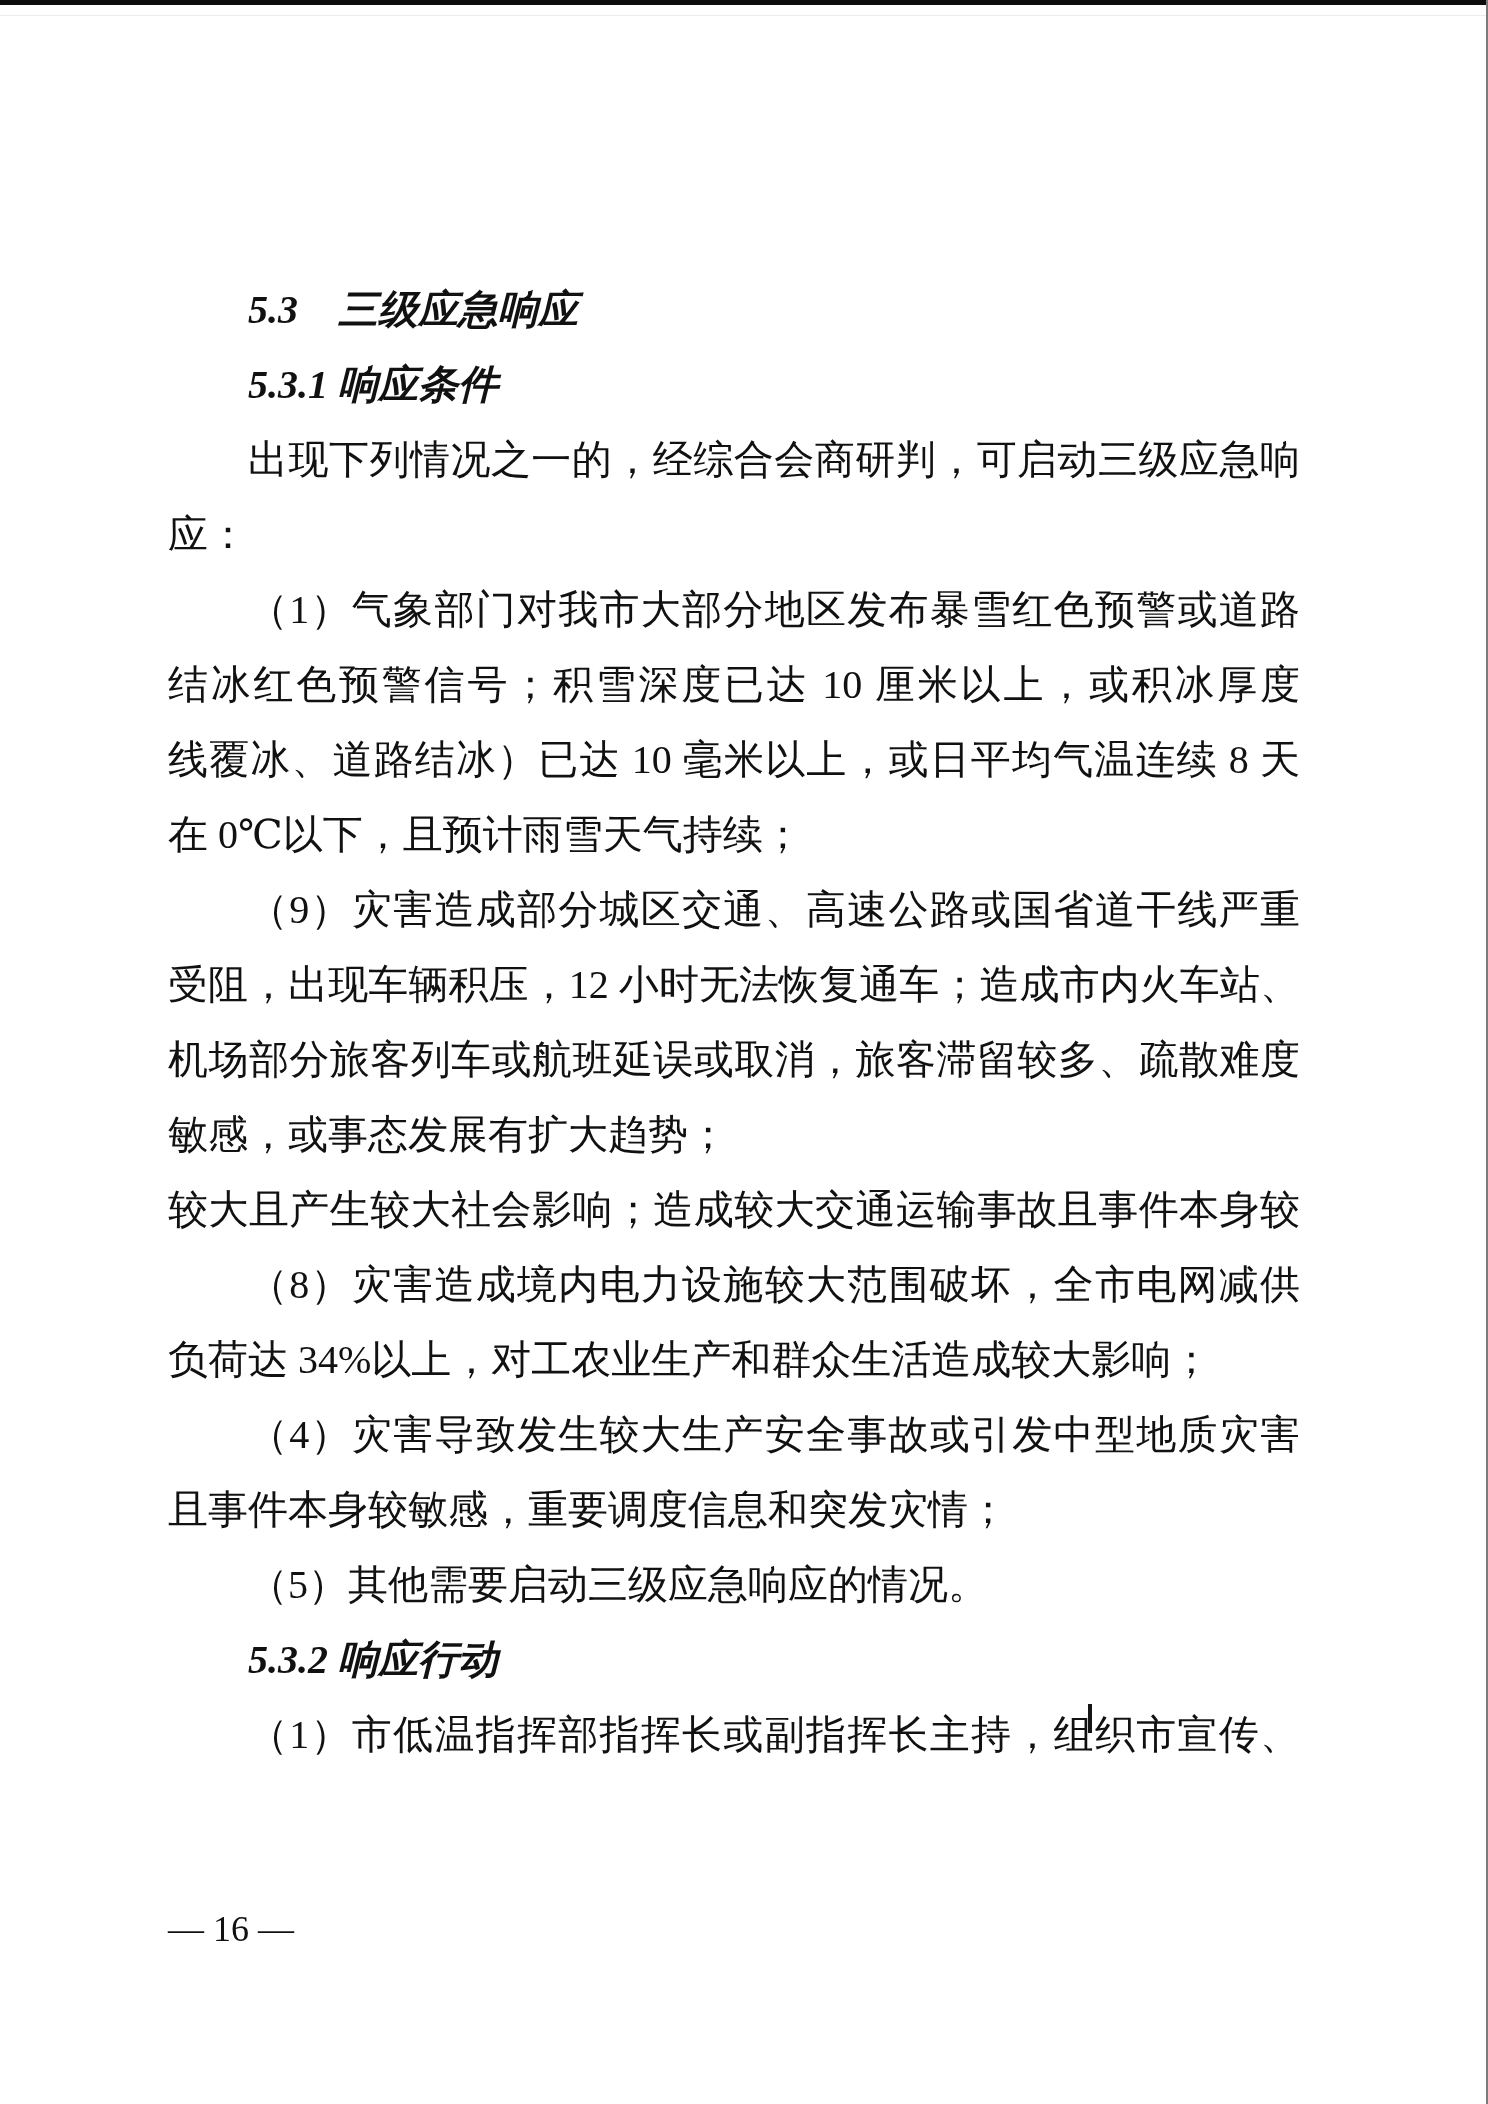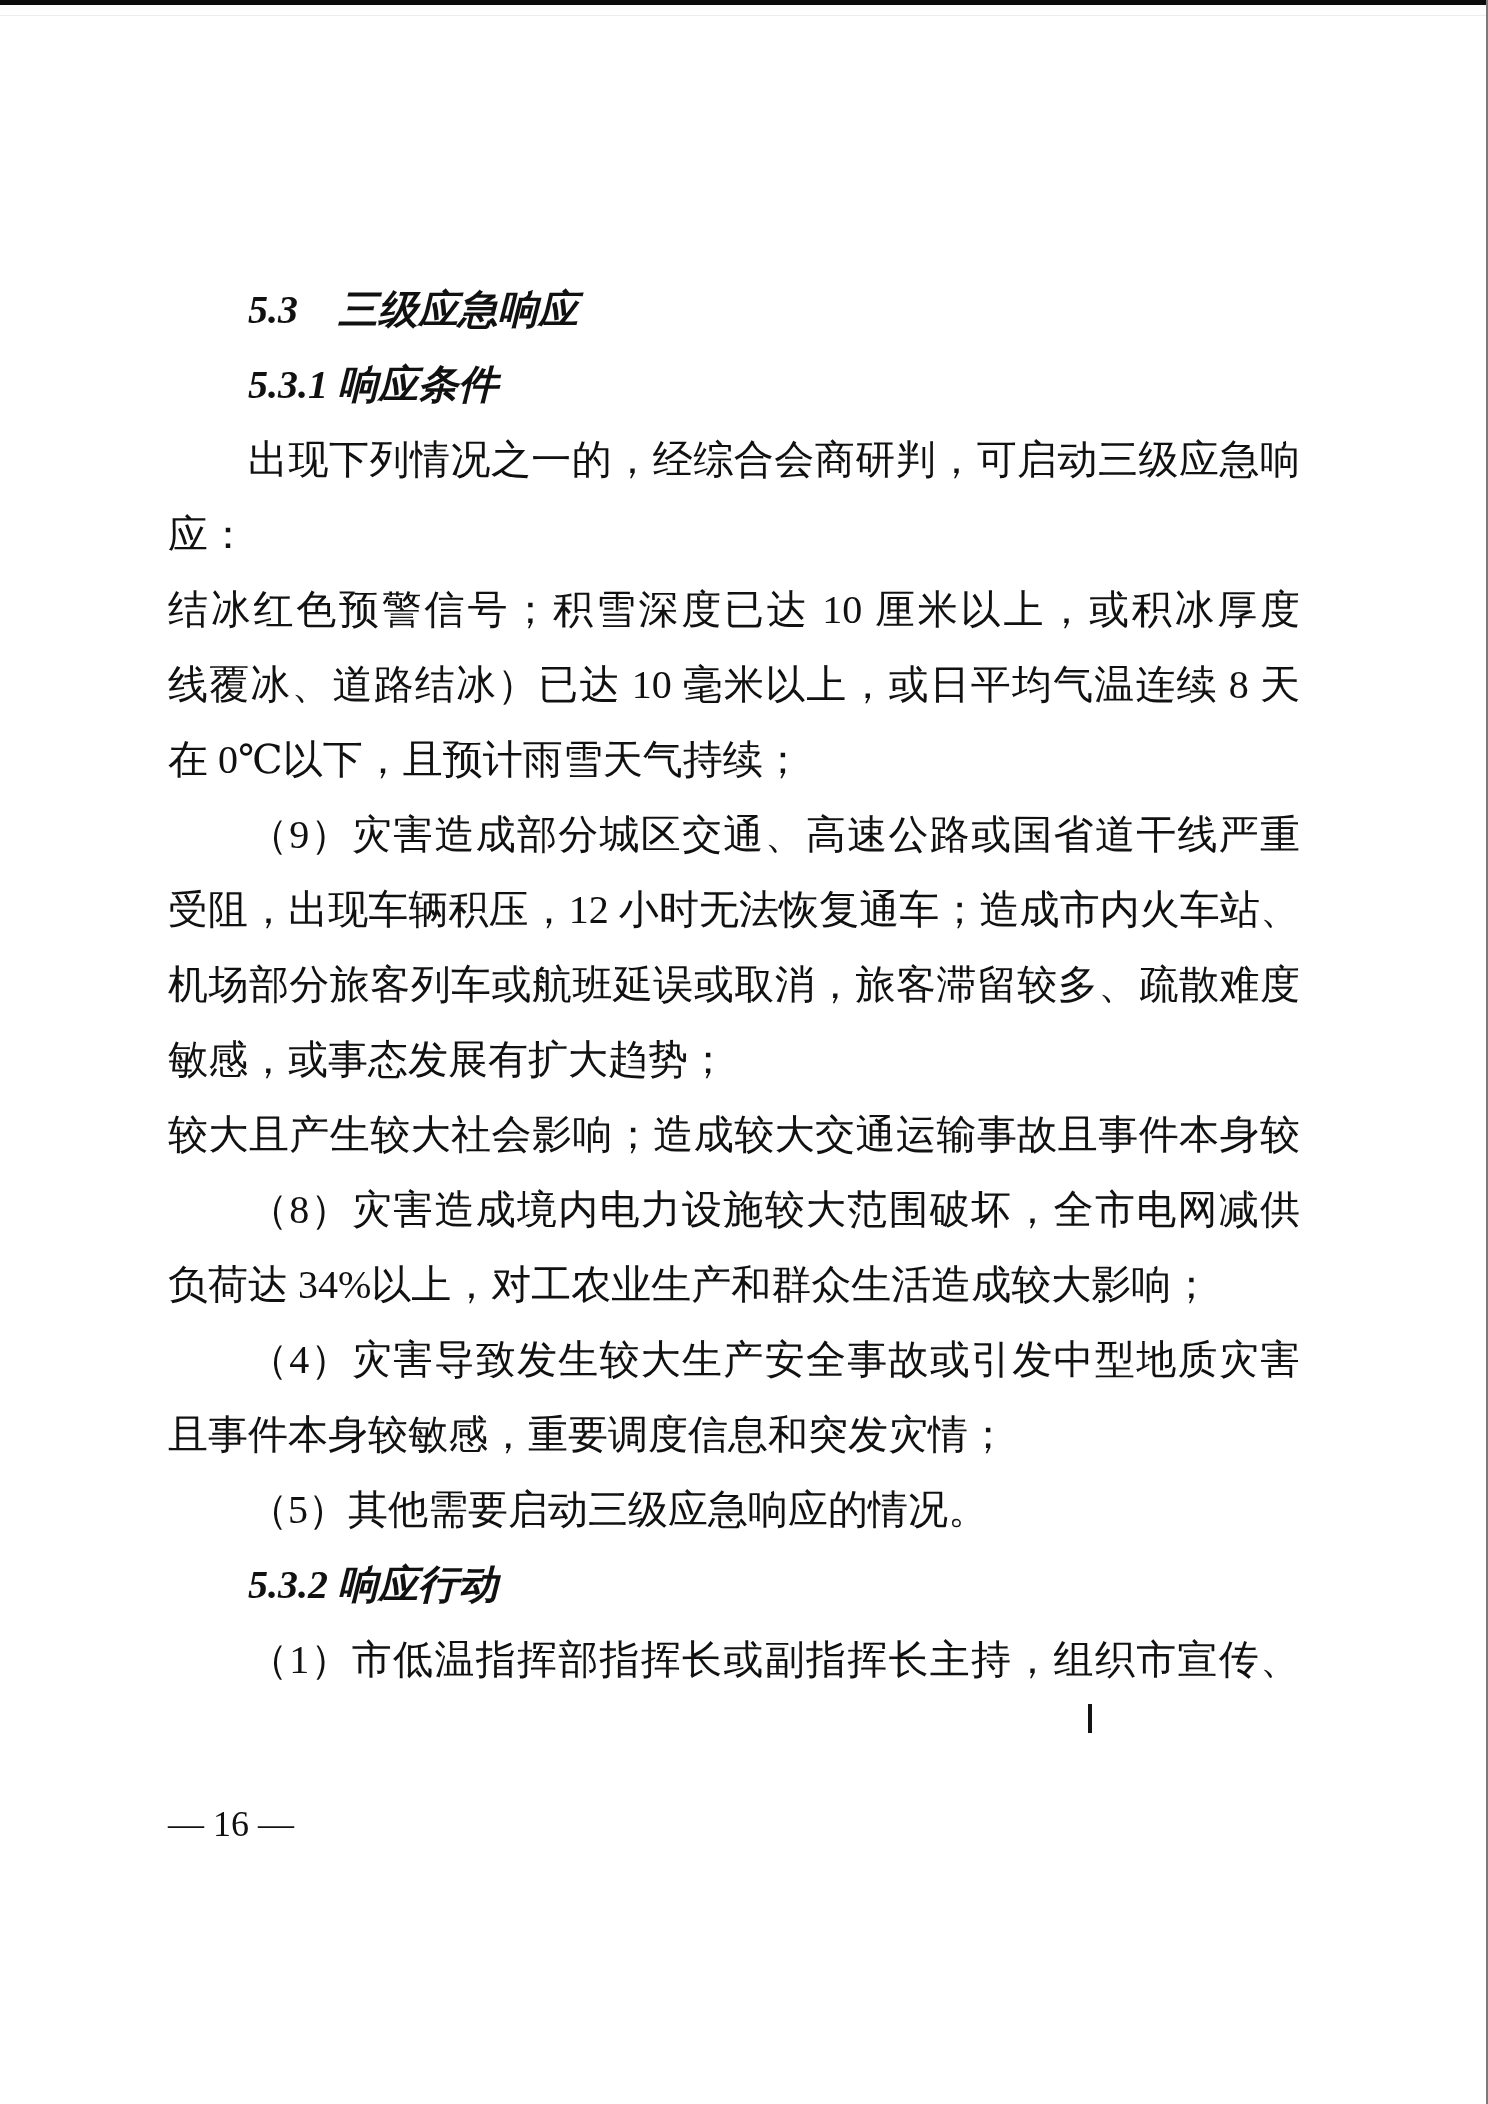--- a/index.html
+++ b/index.html
@@ -60,41 +60,42 @@
     text-align: justify;
     text-align-last: justify;
   }
   .heading {
     font-weight: bold;
     font-style: italic;
   }
   .footer {
     position: absolute;
     left: 168px;
-    top: 1800px;
+    top: 1905px;
     height: 48px;
     line-height: 48px;
     font-size: 36px;
     color: #111111;
   }
 </style>
 </head>
 <body>
 
 <div class="page">
   <div class="top-edge"></div>
   <div class="top-hairline"></div>
   <div class="right-edge"></div>
   <div class="scan-artifact"></div>
 
   <div class="text-block">
     <div class="line heading indent">5.3　三级应急响应</div>
     <div class="line heading indent">5.3.1 响应条件</div>
     <div class="line indent just">出现下列情况之一的，经综合会商研判，可启动三级应急响</div>
     <div class="line">应：</div>
+    <div class="line indent just">（1）气象部门对我市大部分地区发布暴雪红色预警或道路</div>
     <div class="line just">结冰红色预警信号；积雪深度已达 10 厘米以上，或积冰厚度（电</div>
     <div class="line just">线覆冰、道路结冰）已达 10 毫米以上，或日平均气温连续 8 天</div>
     <div class="line">在 0℃以下，且预计雨雪天气持续；</div>
     <div class="line indent just">（9）灾害造成部分城区交通、高速公路或国省道干线严重</div>
     <div class="line just">受阻，出现车辆积压，12 小时无法恢复通车；造成市内火车站、</div>
     <div class="line just">机场部分旅客列车或航班延误或取消，旅客滞留较多、疏散难度</div>
     <div class="line">敏感，或事态发展有扩大趋势；</div>
     <div class="line just">较大且产生较大社会影响；造成较大交通运输事故且事件本身较</div>
     <div class="line indent just">（8）灾害造成境内电力设施较大范围破坏，全市电网减供</div>
     <div class="line">负荷达 34%以上，对工农业生产和群众生活造成较大影响；</div>

